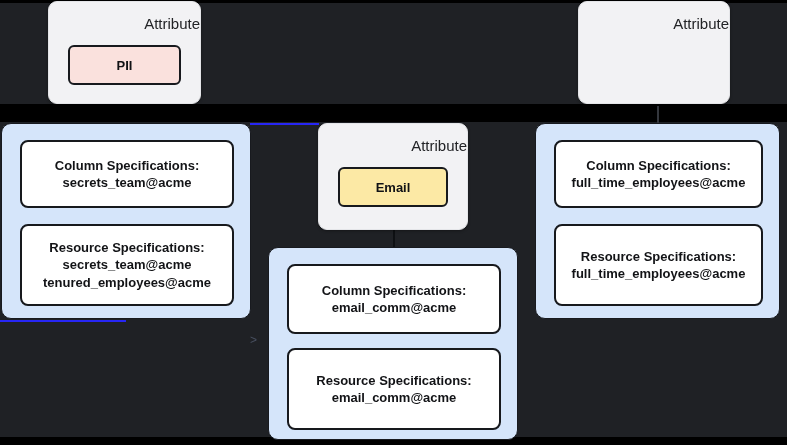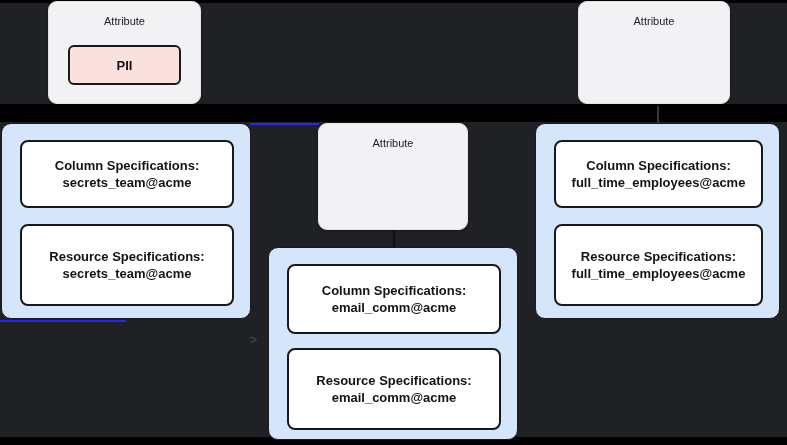--- a/index.html
+++ b/index.html
@@ -20,22 +20,22 @@
   .attr-card {
     position: absolute;
     background: #f2f2f4;
     border: 1px solid #e4e5e8;
     border-radius: 9px;
     box-shadow: 0 1px 3px rgba(0,0,0,0.35);
   }
   .attr-label {
     position: absolute;
     top: 13px; left: 0; right: 0;
-    text-align: center;
-    font-size: 11px;
+    text-align: right;
+    font-size: 15px;
     color: #222326;
   }
   .attr-value {
     position: absolute;
     left: 19px; right: 19px;
     top: 43px; height: 40px;
     border: 2px solid #17191d;
     border-radius: 6px;
     display: flex; align-items: center; justify-content: center;
     font-size: 13px; font-weight: bold; color: #111215;
@@ -104,30 +104,32 @@
   <div class="attr-label">Attribute</div>
   <div class="attr-value" style="background: rgb(250, 225, 221);">PII</div>
 </div>
 
 <div class="attr-card" id="attr-fin">
   <div class="attr-label">Attribute</div>
 </div>
 
 <div class="attr-card" id="attr-email">
   <div class="attr-label">Attribute</div>
+  <div class="attr-value" style="background: rgb(252, 233, 165);">Email</div>
 </div>
 
 <div class="spec-group" id="group-left">
   <div class="spec-box spec-box-a">
     <div>Column Specifications:</div>
     <div>secrets_team@acme</div>
   </div>
   <div class="spec-box spec-box-b">
     <div>Resource Specifications:</div>
     <div>secrets_team@acme</div>
+    <div>tenured_employees@acme</div>
   </div>
 </div>
 
 <div class="spec-group" id="group-middle">
   <div class="spec-box spec-box-a">
     <div>Column Specifications:</div>
     <div>email_comm@acme</div>
   </div>
   <div class="spec-box spec-box-b">
     <div>Resource Specifications:</div>

